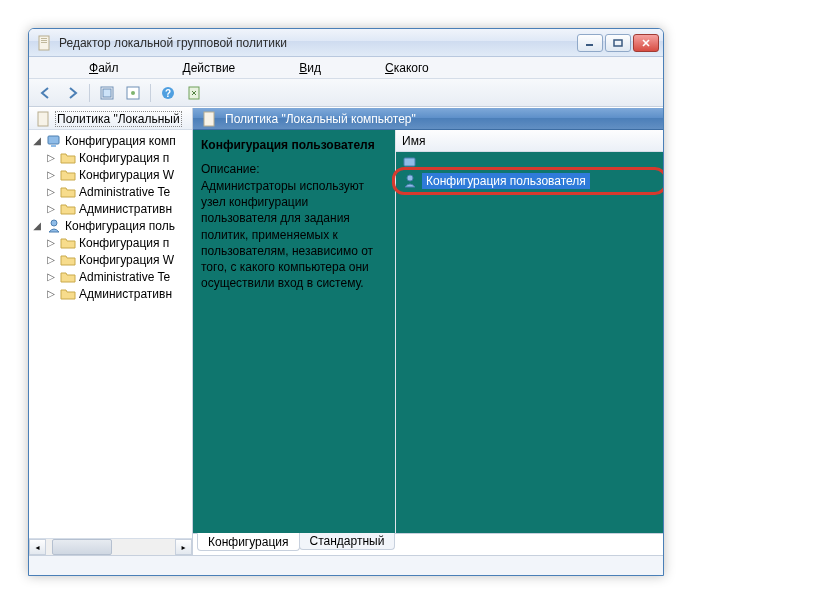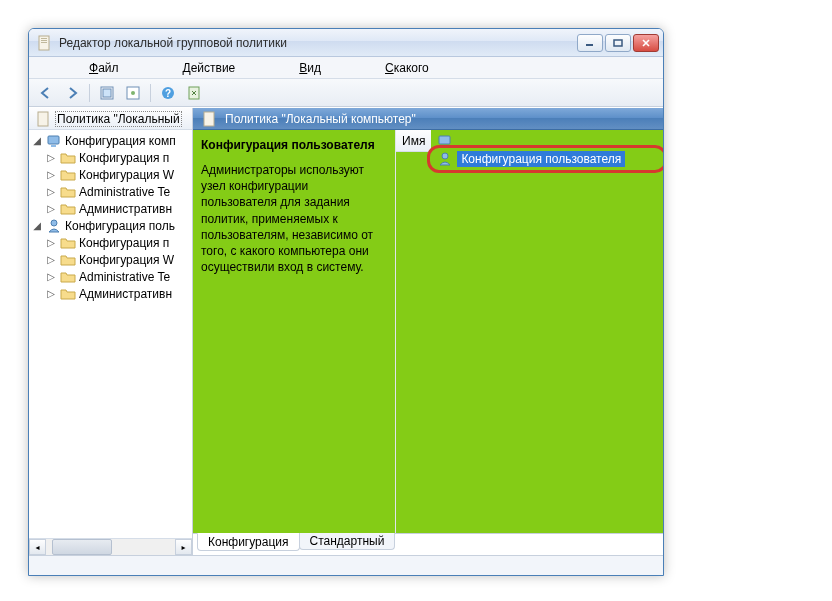--- a/index.html
+++ b/index.html
@@ -171,34 +171,34 @@
   background: linear-gradient(to bottom, #7fa9d9 0%, #5d8fc9 48%, #4c7fb9 50%, #628fc3 100%);
   color: #fff;
   display: flex; align-items: center;
   padding: 0 6px;
   border-bottom: 1px solid #3d6da3;
 }
 .main-body {
   flex: 1;
   display: flex;
   overflow: hidden;
-  background: #84cc16;
+  background: #0f766e;
 }
 .detail-col {
   width: 202px;
   padding: 8px 8px;
   font-size: 12px;
 }
 .detail-title { font-weight: bold; margin-bottom: 10px; }
 .detail-label { margin-bottom: 2px; }
 .detail-text { line-height: 1.35; }
 .list-col {
   flex: 1;
   border-left: 1px solid #e0e4ea;
-  display: flex; flex-direction: row;
+  display: flex; flex-direction: column;
 }
 .list-header {
   height: 22px;
   background: linear-gradient(to bottom, #fdfdfe, #ebf0f7);
   border-bottom: 1px solid #d5dde8;
   display: flex; align-items: center;
   padding: 0 6px;
 }
 .list-body { flex: 1; padding: 2px 4px; }
 .list-item {
@@ -456,20 +456,21 @@
         <span class="tree-icon">
             <svg width="16" height="16">
               <rect x="2" y="1" width="10" height="14" fill="#f7f3e8" stroke="#b8ad8f"></rect>
             </svg>
           </span>
         <span style="margin-left:4px">Политика "Локальный компьютер"</span>
       </div>
       <div class="main-body">
         <div class="detail-col">
           <div class="detail-title">Конфигурация пользователя</div>
+          <div class="detail-label">Описание:</div>
           <div class="detail-text">Администраторы используют узел конфигурации пользователя для задания политик, применяемых к пользователям, независимо от того, с какого компьютера они осуществили вход в систему.</div>
         </div>
         <div class="list-col">
           <div class="list-header">
             <span>Имя</span>
           </div>
           <div class="list-body">
             <div class="list-item">
               <span class="list-icon">
                   <svg width="16" height="16">

